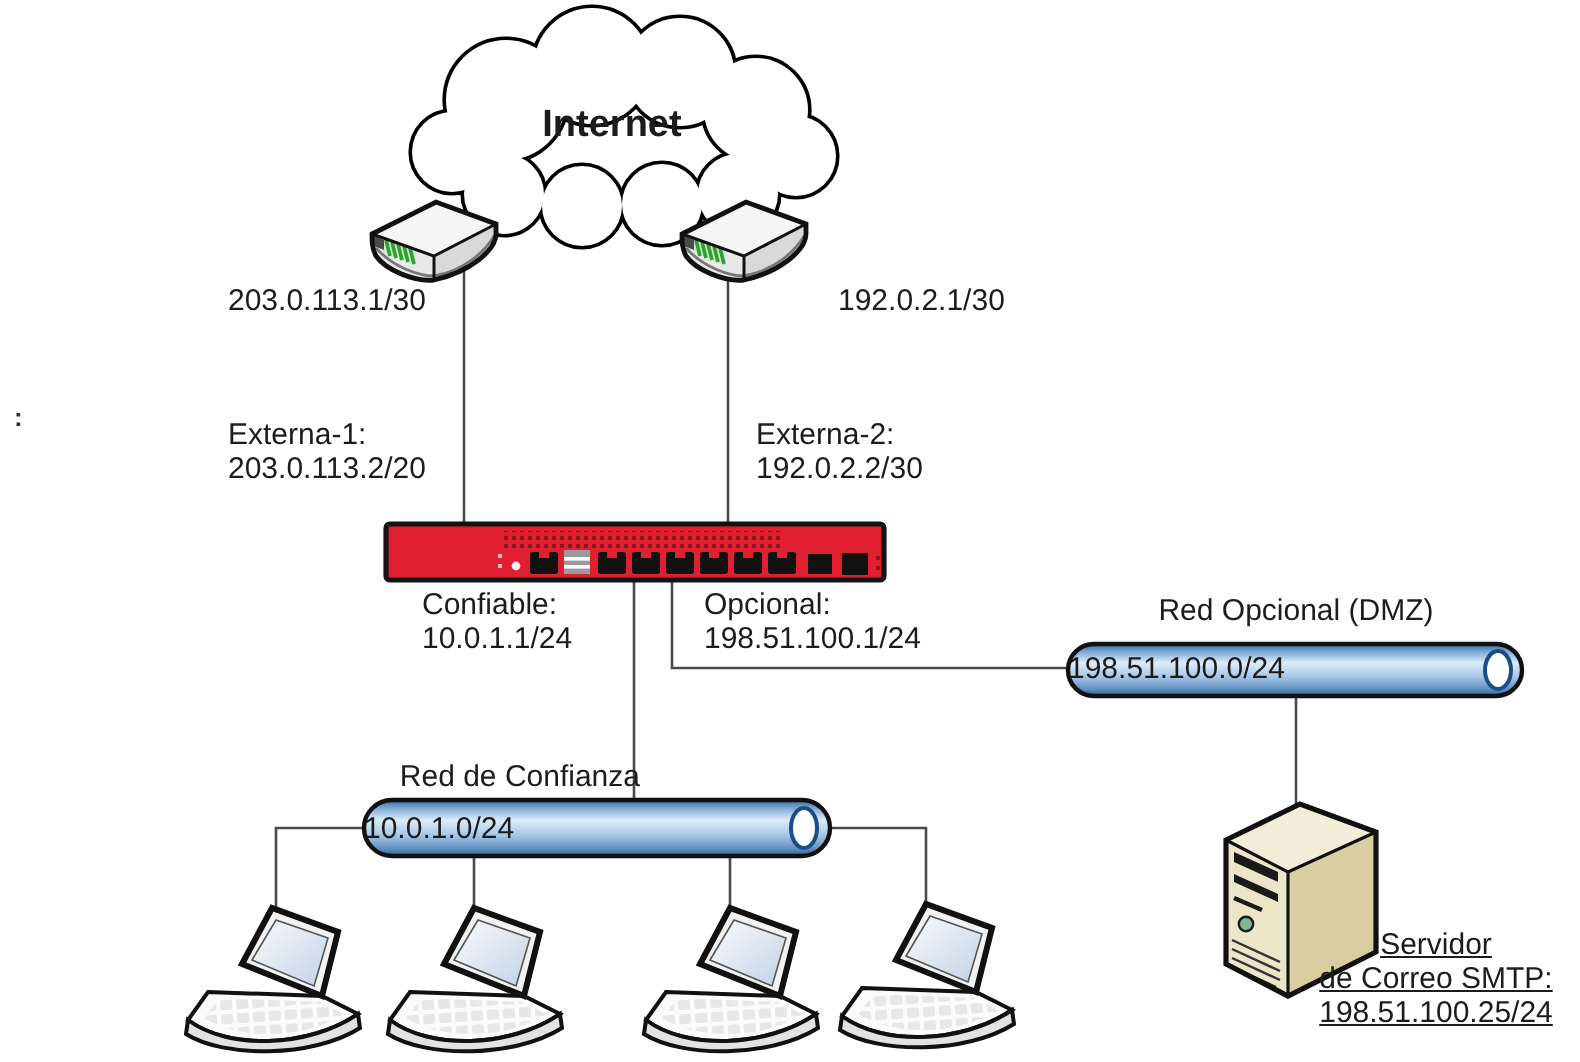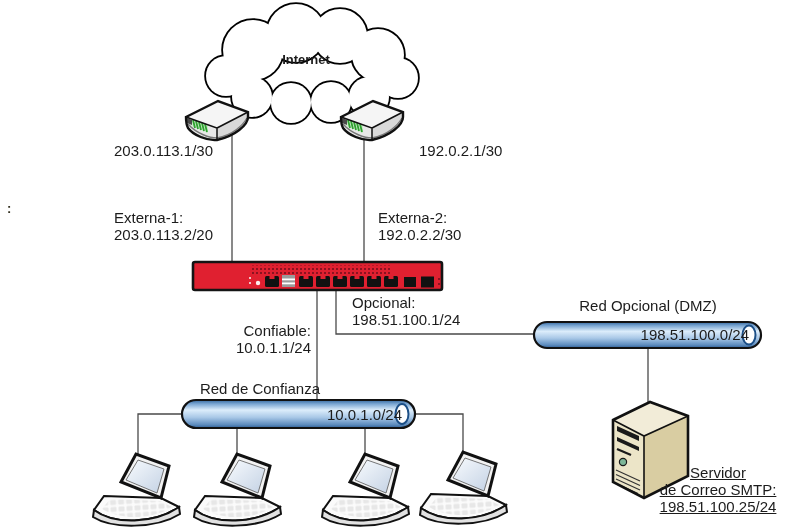--- a/index.html
+++ b/index.html
@@ -3,23 +3,23 @@
 <meta charset="utf-8">
 <style>
   html,body{margin:0;padding:0;background:#ffffff;}
   .stage{
     position:relative;width:790px;height:531px;background:#ffffff;overflow:hidden;
     font-family:"Liberation Sans","DejaVu Sans",sans-serif;color:#1c1c1c;
   }
   .stage svg{position:absolute;left:0;top:0;}
   .lbl{position:absolute;font-size:15px;line-height:17px;white-space:nowrap;}
   .lbl.center{text-align:center;}
-  .lbl.right{text-align:right;margin-top:28px;}
-  .cloud-label{position:absolute;font-size:13px;font-weight:bold;text-align:center;}
-  .pipe-label{position:absolute;font-size:15px;text-align:right;white-space:nowrap;}
+  .lbl.right{text-align:left;}
+  .cloud-label{position:absolute;font-size:19px;font-weight:bold;text-align:center;}
+  .pipe-label{position:absolute;font-size:15px;text-align:left;white-space:nowrap;}
   .stray{position:absolute;font-size:13px;color:#33301f;font-weight:bold;}
 </style>
 </head>
 <body>
 
 <div class="stage">
 
   <svg width="790" height="531" viewBox="0 0 790 531">
     <defs>
       <linearGradient id="pipe" x1="0" y1="0" x2="0" y2="1">

